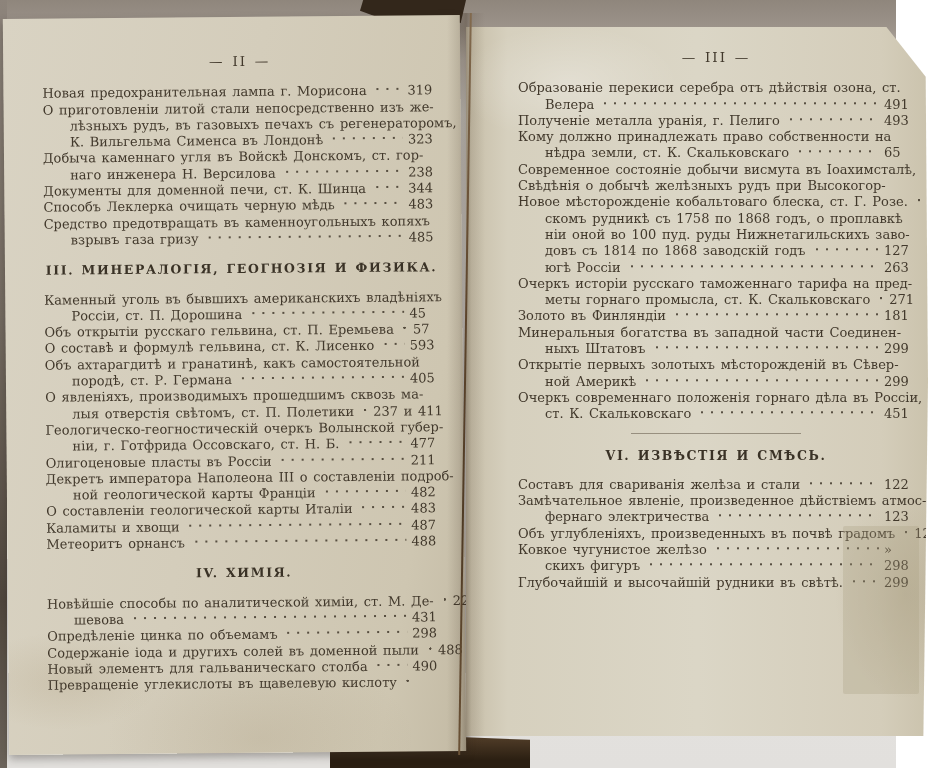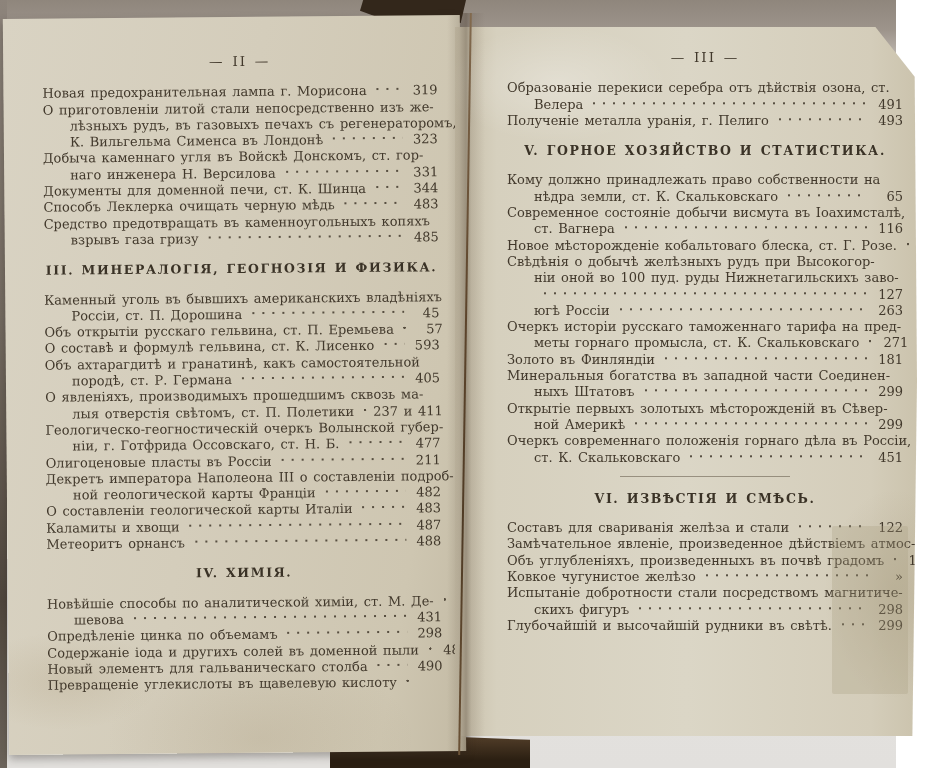--- a/index.html
+++ b/index.html
@@ -14,42 +14,42 @@
     background:linear-gradient(180deg,#523e29,#2b1f12 75%);
     clip-path:polygon(0 40%,52% 0,100% 12%,100% 100%,0 100%);}
   .page{position:absolute;z-index:2;color:#42392c;font-size:13px;line-height:16.3px;word-spacing:1.5px;}
   .page-left{left:6px;top:17px;width:457px;height:736px;transform:rotate(-0.5deg);
     background:
       radial-gradient(ellipse 140px 70px at 12% 90%, rgba(150,128,88,.16), rgba(150,128,88,0) 70%),
       radial-gradient(ellipse 220px 120px at 55% 98%, rgba(140,120,85,.14), rgba(140,120,85,0) 70%),
       linear-gradient(100deg,#d9d3c3 0%,#d4cdbb 45%,#cec6b1 85%,#c3baa4 100%);
     box-shadow:0 4px 9px rgba(40,35,28,.35);
     padding:36px 23px 0 39px;box-sizing:border-box;}
-  .page-right{left:455px;top:27px;width:462px;height:709px;
+  .page-right{left:466px;top:27px;width:462px;height:709px;
     background:
       radial-gradient(ellipse 170px 90px at 22% 8%, rgba(255,255,255,.28), rgba(255,255,255,0) 65%),
       radial-gradient(ellipse 100px 150px at 95% 80%, rgba(130,112,78,.18), rgba(130,112,78,0) 70%),
       linear-gradient(90deg,#c6bda7 0%,#d6d0be 9%,#dbd6c6 50%,#d4cdba 90%,#cbc3ad 100%);
     box-shadow:0 4px 9px rgba(40,35,28,.3);
     clip-path:polygon(0 0,91% 0,99.5% 7%,100% 50%,99% 100%,0 100%);
     padding:22px 14px 12px 52px;box-sizing:border-box;}
   .gutter{position:absolute;left:447px;top:13px;width:38px;height:742px;z-index:3;pointer-events:none;
     background:linear-gradient(90deg,rgba(60,45,30,0) 0%,rgba(60,45,30,.14) 32%,rgba(55,40,25,.32) 50%,rgba(60,45,30,.12) 64%,rgba(60,45,30,0) 100%);}
   .gutter::after{content:"";position:absolute;left:17px;top:0;bottom:0;width:2px;transform:rotate(0.9deg);
     background:linear-gradient(180deg,#826a4e,#5d452c 40%,#4e3a24 70%,#6b5236);}
   .pg-header{text-align:center;letter-spacing:2px;margin-bottom:15px;font-size:13.5px;}
   .heading{text-align:center;font-weight:bold;font-size:12.5px;letter-spacing:1.6px;margin:14px 0 13px;color:#3a3226;}
   .rule{width:170px;height:1px;background:rgba(70,60,45,.45);margin:10px auto 2px;}
   .line{display:flex;align-items:baseline;}
   .line .t{white-space:nowrap;}
   .line.ind{padding-left:27px;}
   .lead{flex:1 1 auto;min-width:8px;align-self:stretch;margin:0 5px 0 6px;
     background-image:radial-gradient(circle,rgba(66,57,44,.85) 1.05px,rgba(0,0,0,0) 1.35px);
     background-size:10px 16px;background-repeat:repeat-x;background-position:left calc(100% - 2px);}
-  .pg{min-width:30px;text-align:right;white-space:nowrap;}
+  .pg{min-width:30px;text-align:left;white-space:nowrap;}
   .stain-rect{position:absolute;right:9px;bottom:42px;width:76px;height:168px;border-radius:2px;
     background:rgba(168,158,128,.30);}
 </style>
 </head>
 <body>
 
 <div class="photo">
   <div class="cover-left"></div>
   <div class="cover-top"></div>
   <div class="cover-bottom"></div>
@@ -72,21 +72,21 @@
           <span class="t">К. Вильгельма Сименса въ Лондонѣ</span>
           <span class="lead"></span>
           <span class="pg">323</span>
         </div>
         <div class="line">
           <span class="t">Добыча каменнаго угля въ Войскѣ Донскомъ, ст. гор-</span>
         </div>
         <div class="line ind">
           <span class="t">наго инженера Н. Версилова</span>
           <span class="lead"></span>
-          <span class="pg">331</span>
+          <span class="pg">238</span>
         </div>
         <div class="line">
           <span class="t">Документы для доменной печи, ст. К. Шинца</span>
           <span class="lead"></span>
           <span class="pg">344</span>
         </div>
         <div class="line">
           <span class="t">Способъ Леклерка очищать черную мѣдь</span>
           <span class="lead"></span>
           <span class="pg">483</span>
@@ -213,49 +213,47 @@
         <div class="line ind">
           <span class="t">Велера</span>
           <span class="lead"></span>
           <span class="pg">491</span>
         </div>
         <div class="line">
           <span class="t">Полученіе металла уранія, г. Пелиго</span>
           <span class="lead"></span>
           <span class="pg">493</span>
         </div>
-        <div class="heading">V. ГОРНОЕ ХОЗЯЙСТВО И СТАТИСТИКА.</div>
         <div class="line">
           <span class="t">Кому должно принадлежать право собственности на</span>
         </div>
         <div class="line ind">
           <span class="t">нѣдра земли, ст. К. Скальковскаго</span>
           <span class="lead"></span>
           <span class="pg">65</span>
         </div>
         <div class="line">
           <span class="t">Современное состояніе добычи висмута въ Іоахимсталѣ,</span>
         </div>
-        <div class="line ind">
-          <span class="t">ст. Вагнера</span>
-          <span class="lead"></span>
-          <span class="pg">116</span>
+        <div class="line">
+          <span class="t">Свѣдѣнія о добычѣ желѣзныхъ рудъ при Высокогор-</span>
         </div>
         <div class="line">
           <span class="t">Новое мѣсторожденіе кобальтоваго блеска, ст. Г. Розе.</span>
           <span class="lead"></span>
           <span class="pg">122</span>
         </div>
-        <div class="line">
-          <span class="t">Свѣдѣнія о добычѣ желѣзныхъ рудъ при Высокогор-</span>
+        <div class="line ind">
+          <span class="t">скомъ рудникѣ съ 1758 по 1868 годъ, о проплавкѣ</span>
         </div>
         <div class="line ind">
           <span class="t">ніи оной во 100 пуд. руды Нижнетагильскихъ заво-</span>
         </div>
         <div class="line ind">
+          <span class="t">довъ съ 1814 по 1868 заводскій годъ</span>
           <span class="lead"></span>
           <span class="pg">127</span>
         </div>
         <div class="line ind">
           <span class="t">югѣ Россіи</span>
           <span class="lead"></span>
           <span class="pg">263</span>
         </div>
         <div class="line">
           <span class="t">Очеркъ исторіи русскаго таможеннаго тарифа на пред-</span>
@@ -297,32 +295,34 @@
         <div class="rule"></div>
         <div class="heading">VI. ИЗВѢСТІЯ И СМѢСЬ.</div>
         <div class="line">
           <span class="t">Составъ для свариванія желѣза и стали</span>
           <span class="lead"></span>
           <span class="pg">122</span>
         </div>
         <div class="line">
           <span class="t">Замѣчательное явленіе, произведенное дѣйствіемъ атмос-</span>
         </div>
+        <div class="line ind">
+          <span class="t">фернаго электричества</span>
+          <span class="lead"></span>
+          <span class="pg">123</span>
+        </div>
         <div class="line">
           <span class="t">Объ углубленіяхъ, произведенныхъ въ почвѣ градомъ</span>
           <span class="lead"></span>
           <span class="pg">124</span>
         </div>
         <div class="line">
           <span class="t">Ковкое чугунистое желѣзо</span>
           <span class="lead"></span>
           <span class="pg">»</span>
-        </div>
-        <div class="line">
-          <span class="t">Испытаніе добротности стали посредствомъ магнитиче-</span>
         </div>
         <div class="line ind">
           <span class="t">скихъ фигуръ</span>
           <span class="lead"></span>
           <span class="pg">298</span>
         </div>
         <div class="line">
           <span class="t">Глубочайшій и высочайшій рудники въ свѣтѣ.</span>
           <span class="lead"></span>
           <span class="pg">299</span>

